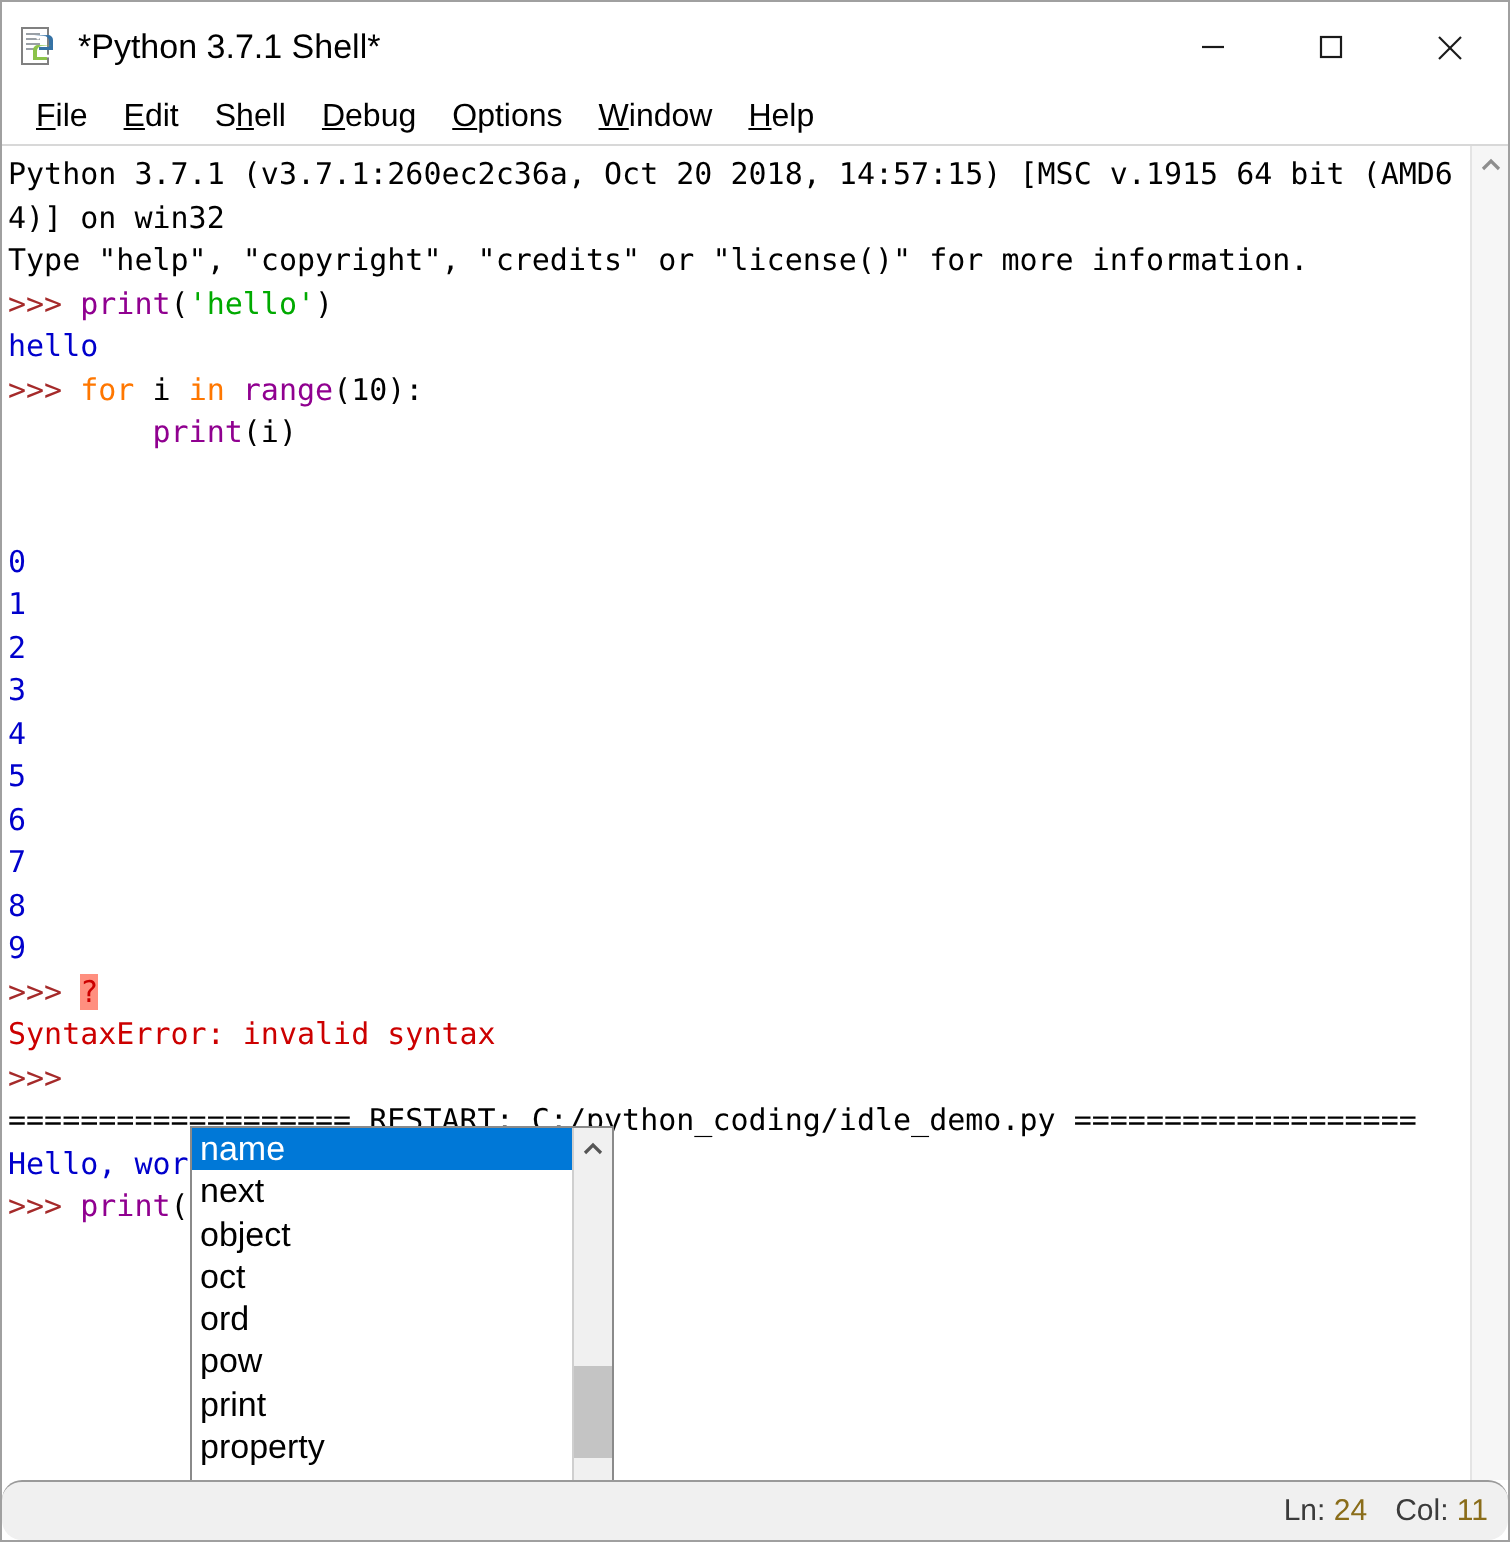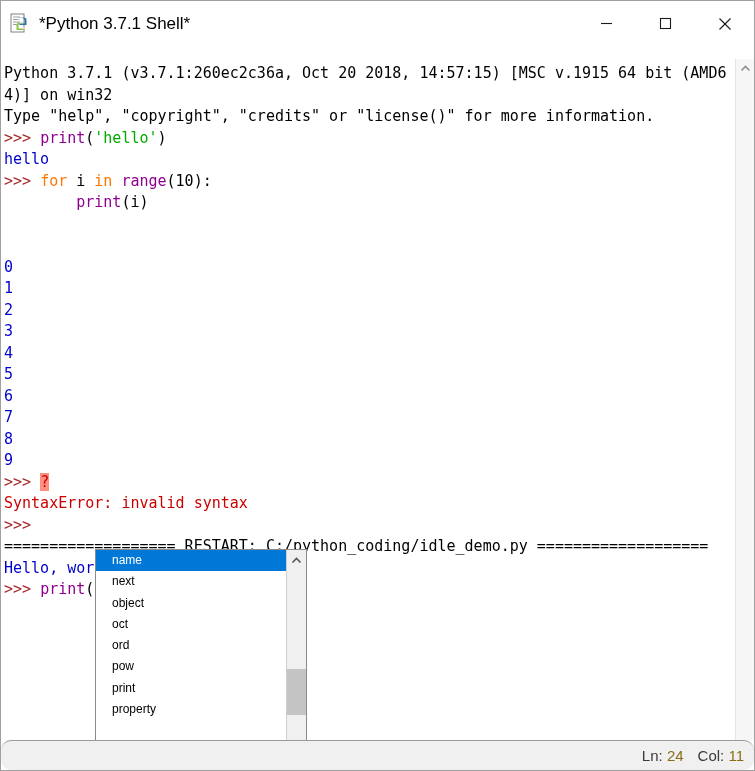--- a/index.html
+++ b/index.html
@@ -83,21 +83,20 @@
   }
   .menu-item u { text-decoration: underline; }
 
   
   #console-wrap {
     flex: 1 1 auto;
     position: relative;
     display: flex;
     overflow: hidden;
     background: #ffffff;
-    margin-top: 13px;
   }
   #console {
     flex: 1 1 auto;
     position: relative;
     padding: 4px 0 0 3px;
     font-family: "DejaVu Sans Mono", "Liberation Mono", monospace;
     font-size: 15px;
     line-height: 21.5px;
     color: #000000;
     white-space: pre;
@@ -160,23 +159,23 @@
   #ac-list {
     flex: 1 1 auto;
     overflow: hidden;
     padding: 0;
     margin: 0;
     list-style: none;
   }
   #ac-list li {
     height: 21.3px;
     line-height: 21.3px;
-    padding-left: 16px;
-    font-family: "Liberation Sans", sans-serif;
-    font-size: 12px;
+    padding-left: 4px;
+    font-family: "Liberation Sans", sans-serif;
+    font-size: 17px;
     color: #000000;
     white-space: nowrap;
     cursor: default;
   }
   #ac-list li.selected {
     background: #0078d7;
     color: #ffffff;
   }
   #ac-scroll {
     width: 19px;
@@ -263,20 +262,29 @@
       </div>
       <div class="winbtn">
         <svg width="14" height="14" viewBox="0 0 14 14">
           <line x1="1.5" y1="1.5" x2="12.5" y2="12.5" stroke="#1a1a1a" stroke-width="1.1"></line>
           <line x1="12.5" y1="1.5" x2="1.5" y2="12.5" stroke="#1a1a1a" stroke-width="1.1"></line>
         </svg>
       </div>
     </div>
   </div>
 
+  <div id="menubar">
+      <div class="menu-item"><u>F</u>ile</div>
+      <div class="menu-item"><u>E</u>dit</div>
+      <div class="menu-item">S<u>h</u>ell</div>
+      <div class="menu-item"><u>D</u>ebug</div>
+      <div class="menu-item"><u>O</u>ptions</div>
+      <div class="menu-item"><u>W</u>indow</div>
+      <div class="menu-item"><u>H</u>elp</div>
+    </div>
 
   <div id="console-wrap">
     <div id="console"><div class="ln"><span class="c-plain">Python 3.7.1 (v3.7.1:260ec2c36a, Oct 20 2018, 14:57:15) [MSC v.1915 64 bit (AMD6</span></div><div class="ln"><span class="c-plain">4)] on win32</span></div><div class="ln"><span class="c-plain">Type "help", "copyright", "credits" or "license()" for more information.</span></div><div class="ln"><span class="c-prompt">&gt;&gt;&gt; </span><span class="c-builtin">print</span><span class="c-plain">(</span><span class="c-str">'hello'</span><span class="c-plain">)</span></div><div class="ln"><span class="c-out">hello</span></div><div class="ln"><span class="c-prompt">&gt;&gt;&gt; </span><span class="c-kw">for</span><span class="c-plain"> i </span><span class="c-kw">in</span><span class="c-plain"> </span><span class="c-builtin">range</span><span class="c-plain">(10):</span></div><div class="ln"><span class="c-plain">        </span><span class="c-builtin">print</span><span class="c-plain">(i)</span></div><div class="ln">&nbsp;</div><div class="ln">&nbsp;</div><div class="ln"><span class="c-out">0</span></div><div class="ln"><span class="c-out">1</span></div><div class="ln"><span class="c-out">2</span></div><div class="ln"><span class="c-out">3</span></div><div class="ln"><span class="c-out">4</span></div><div class="ln"><span class="c-out">5</span></div><div class="ln"><span class="c-out">6</span></div><div class="ln"><span class="c-out">7</span></div><div class="ln"><span class="c-out">8</span></div><div class="ln"><span class="c-out">9</span></div><div class="ln"><span class="c-prompt">&gt;&gt;&gt; </span><span class="c-errmark">?</span></div><div class="ln"><span class="c-err">SyntaxError: invalid syntax</span></div><div class="ln"><span class="c-prompt">&gt;&gt;&gt; </span></div><div class="ln"><span class="c-plain">=================== RESTART: C:/python_coding/idle_demo.py ===================</span></div><div class="ln"><span class="c-out">Hello, world</span></div><div class="ln"><span class="c-prompt">&gt;&gt;&gt; </span><span class="c-builtin">print</span><span class="c-plain">(n</span><span class="cursor"></span><span class="c-plain">)</span></div></div>
 
     <div id="vscroll">
       <div class="arrow">
         <svg width="11" height="9" viewBox="0 0 11 9">
           <polyline points="1.5,6.5 5.5,2.5 9.5,6.5" fill="none" stroke="#8e8e8e" stroke-width="1.6"></polyline>
         </svg>
       </div>

